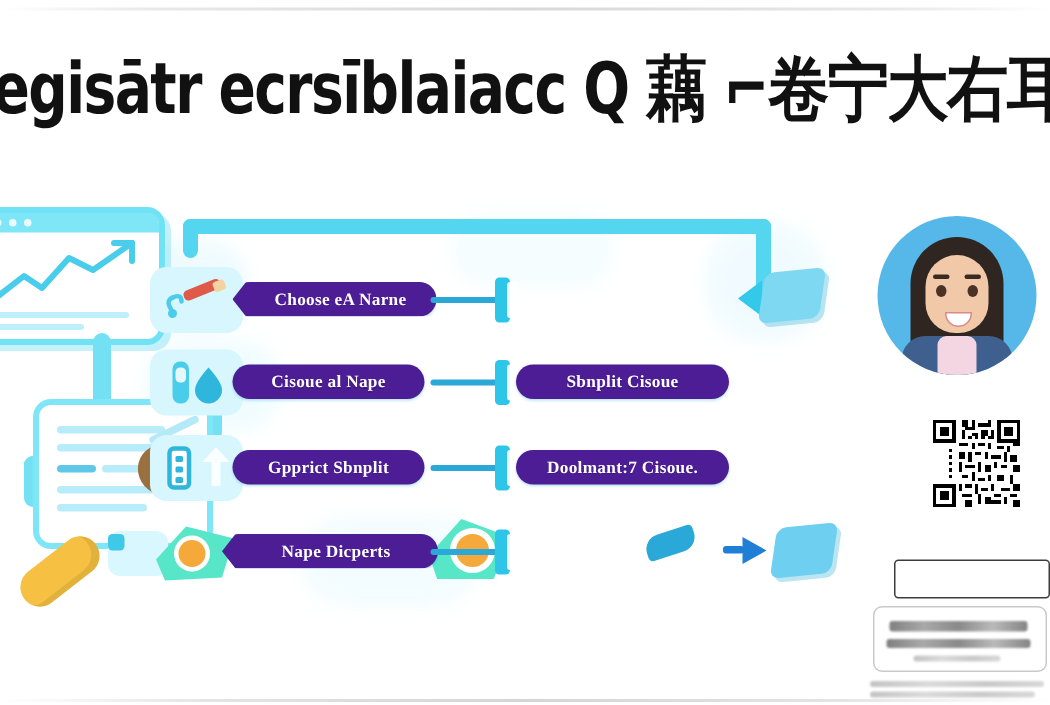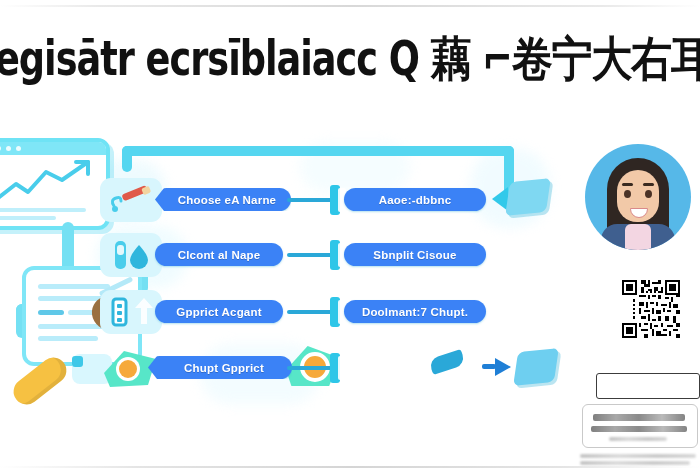--- a/index.html
+++ b/index.html
@@ -111,26 +111,27 @@
 
   .icon-tile{
     position:absolute;left:100px;top:2px;width:62px;height:44px;
     background:#d8f6fd;border-radius:11px;
     display:flex;align-items:center;justify-content:center;
     overflow:hidden;
   }
 
   .pill{
     position:absolute;height:23px;
-    background:#3b82f6;border-radius:12px;
+    background:#4c1d95;border-radius:12px;
     display:flex;align-items:center;justify-content:center;
     color:#ffffff;font-weight:700;font-size:11.5px;
     white-space:nowrap;letter-spacing:.2px;
     text-shadow:0 1px 0 rgba(0,0,0,.18);
     box-shadow:0 1px 2px rgba(40,170,205,.35);
+    font-family:Liberation Serif, serif;
   }
   .pill-left{left:155px;top:12px;width:128px;}
   .pill-right{left:344px;top:12px;width:142px;}
 
   .pill-left.arrowed{
     border-radius:12px;
     clip-path:polygon(0 50%,9px 0,100% 0,100% 100%,9px 100%);
     padding-left:8px;
   }
 
@@ -327,66 +328,65 @@
           <rect x="16" y="6" width="26" height="7" rx="3" fill="#e05a4a" transform="rotate(-22 28 10)"></rect>
           <rect x="36" y="3" width="8" height="7" rx="2" fill="#f3d4a0" transform="rotate(-22 40 6)"></rect>
           <path d="M8 22 q-4 -6 2 -8 q5 -2 5 3" fill="none" stroke="#49cdeb" stroke-width="3" stroke-linecap="round"></path>
           <circle cx="9" cy="25" r="3" fill="#49cdeb"></circle>
         </svg>
       </div>
       <div class="pill pill-left arrowed">Choose eA Narne</div>
       <div class="connector"></div>
       <div class="connector-cap"></div>
       <div class="connector-cap2"></div>
-      <div class="pill pill-right">Aaoe:-dbbnc</div>
       <div class="tri-left" style="left:492px;top:11px;"></div>
       <div class="card-tilt" style="left:508px;top:4px;"></div>
     </div>
 
     <div class="flow-row" style="top:113px;">
       <div class="icon-tile">
         <svg width="52" height="36" viewBox="0 0 52 36">
           <rect x="10" y="4" width="11" height="28" rx="5" fill="#49cdeb"></rect>
           <rect x="12" y="8" width="7" height="10" rx="3" fill="#ffffff" opacity=".85"></rect>
           <path d="M34 8 q9 10 9 15 a9 9 0 0 1 -18 0 q0 -5 9 -15z" fill="#2fb6dd"></path>
         </svg>
       </div>
-      <div class="pill pill-left">Clcont al Nape</div>
+      <div class="pill pill-left">Cisoue al Nape</div>
       <div class="connector"></div>
       <div class="connector-cap"></div>
       <div class="connector-cap2"></div>
       <div class="pill pill-right">Sbnplit Cisoue</div>
     </div>
 
     <div class="flow-row" style="top:170px;">
       <div class="icon-tile">
         <svg width="52" height="36" viewBox="0 0 52 36">
           <rect x="8" y="5" width="13" height="26" rx="3" fill="#ffffff" stroke="#2fb6dd" stroke-width="3"></rect>
           <rect x="12" y="10" width="5" height="4" rx="1" fill="#2fb6dd"></rect>
           <rect x="12" y="17" width="5" height="4" rx="1" fill="#2fb6dd"></rect>
           <rect x="12" y="24" width="5" height="4" rx="1" fill="#2fb6dd"></rect>
           <path d="M36 30 L36 14 L30 14 L39 4 L48 14 L42 14 L42 30z" fill="#ffffff" opacity=".9"></path>
         </svg>
       </div>
-      <div class="pill pill-left">Gpprict Acgant</div>
+      <div class="pill pill-left">Gpprict Sbnplit</div>
       <div class="connector"></div>
       <div class="connector-cap"></div>
       <div class="connector-cap2"></div>
-      <div class="pill pill-right">Doolmant:7 Chupt.</div>
+      <div class="pill pill-right">Doolmant:7 Cisoue.</div>
     </div>
 
     <div class="flow-row" style="top:226px;">
       <div class="icon-tile" style="background:transparent;">
         <svg width="58" height="42" viewBox="0 0 58 42">
           <path d="M2 26 L22 4 L54 12 L46 38 L8 40z" fill="#57e6c8"></path>
           <circle cx="26" cy="22" r="12" fill="#ffffff"></circle>
           <circle cx="26" cy="22" r="9" fill="#f6a93b"></circle>
         </svg>
       </div>
-      <div class="pill pill-left arrowed" style="left:148px;width:136px;">Chupt Gpprict</div>
+      <div class="pill pill-left arrowed" style="left:148px;width:136px;">Nape Dicperts</div>
       <div class="connector"></div>
       <div class="connector-cap"></div>
       <div class="connector-cap2"></div>
       <div class="arrow-stem" style="left:482px;top:20px;"></div>
       <div class="arrow-right" style="left:495px;top:14px;"></div>
       <div class="card-tilt" style="left:516px;top:6px;background:#6ecff0;"></div>
     </div>
 
     <div class="avatar-wrap">
       <div class="avatar-circle">

